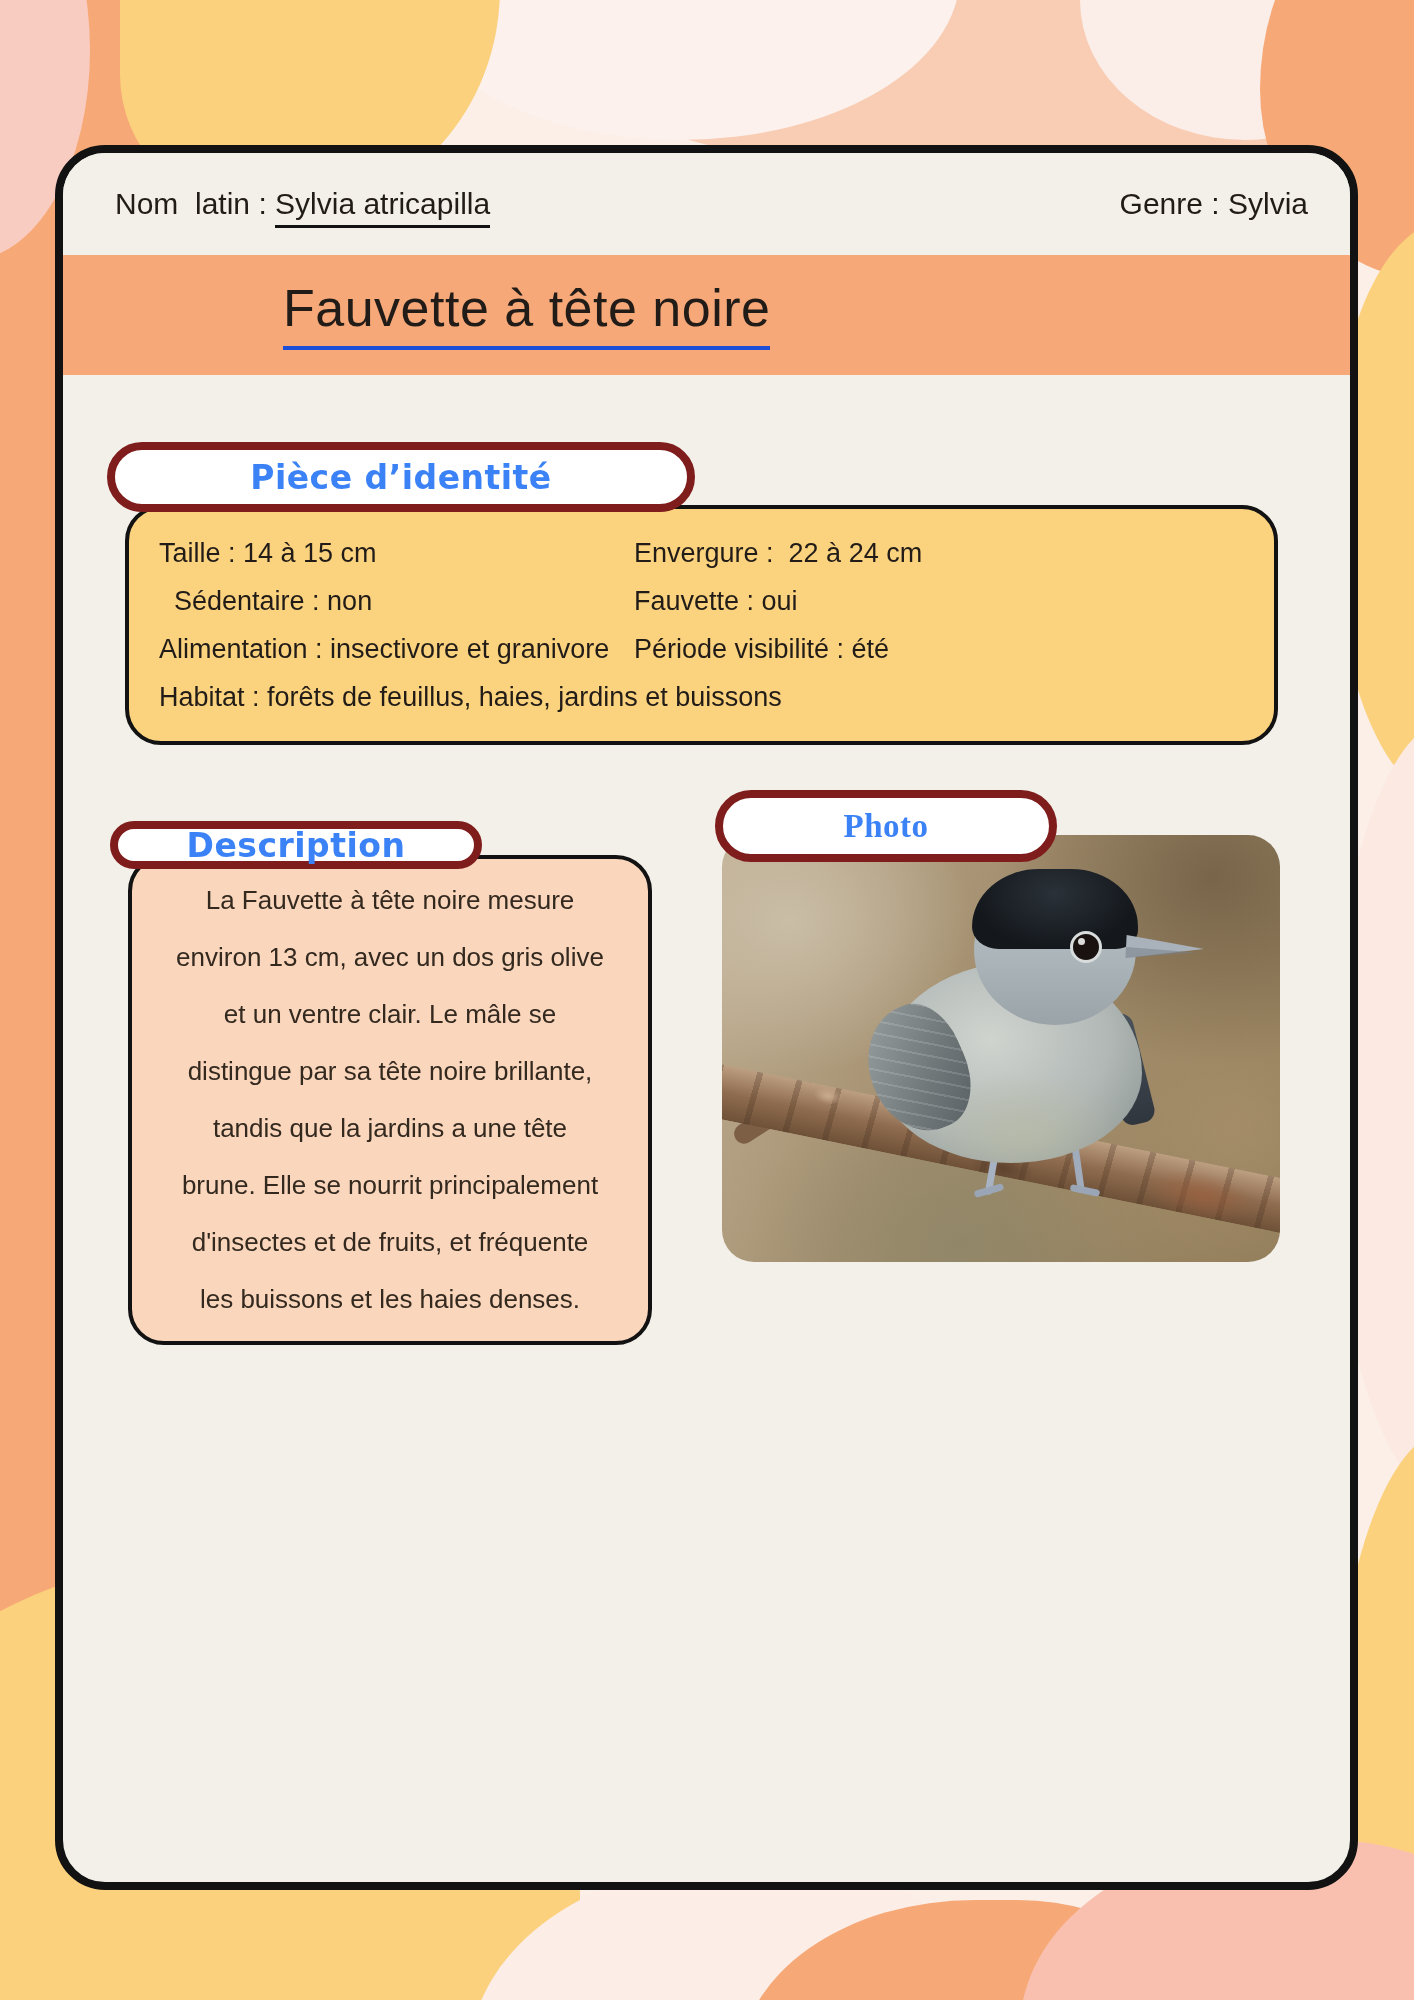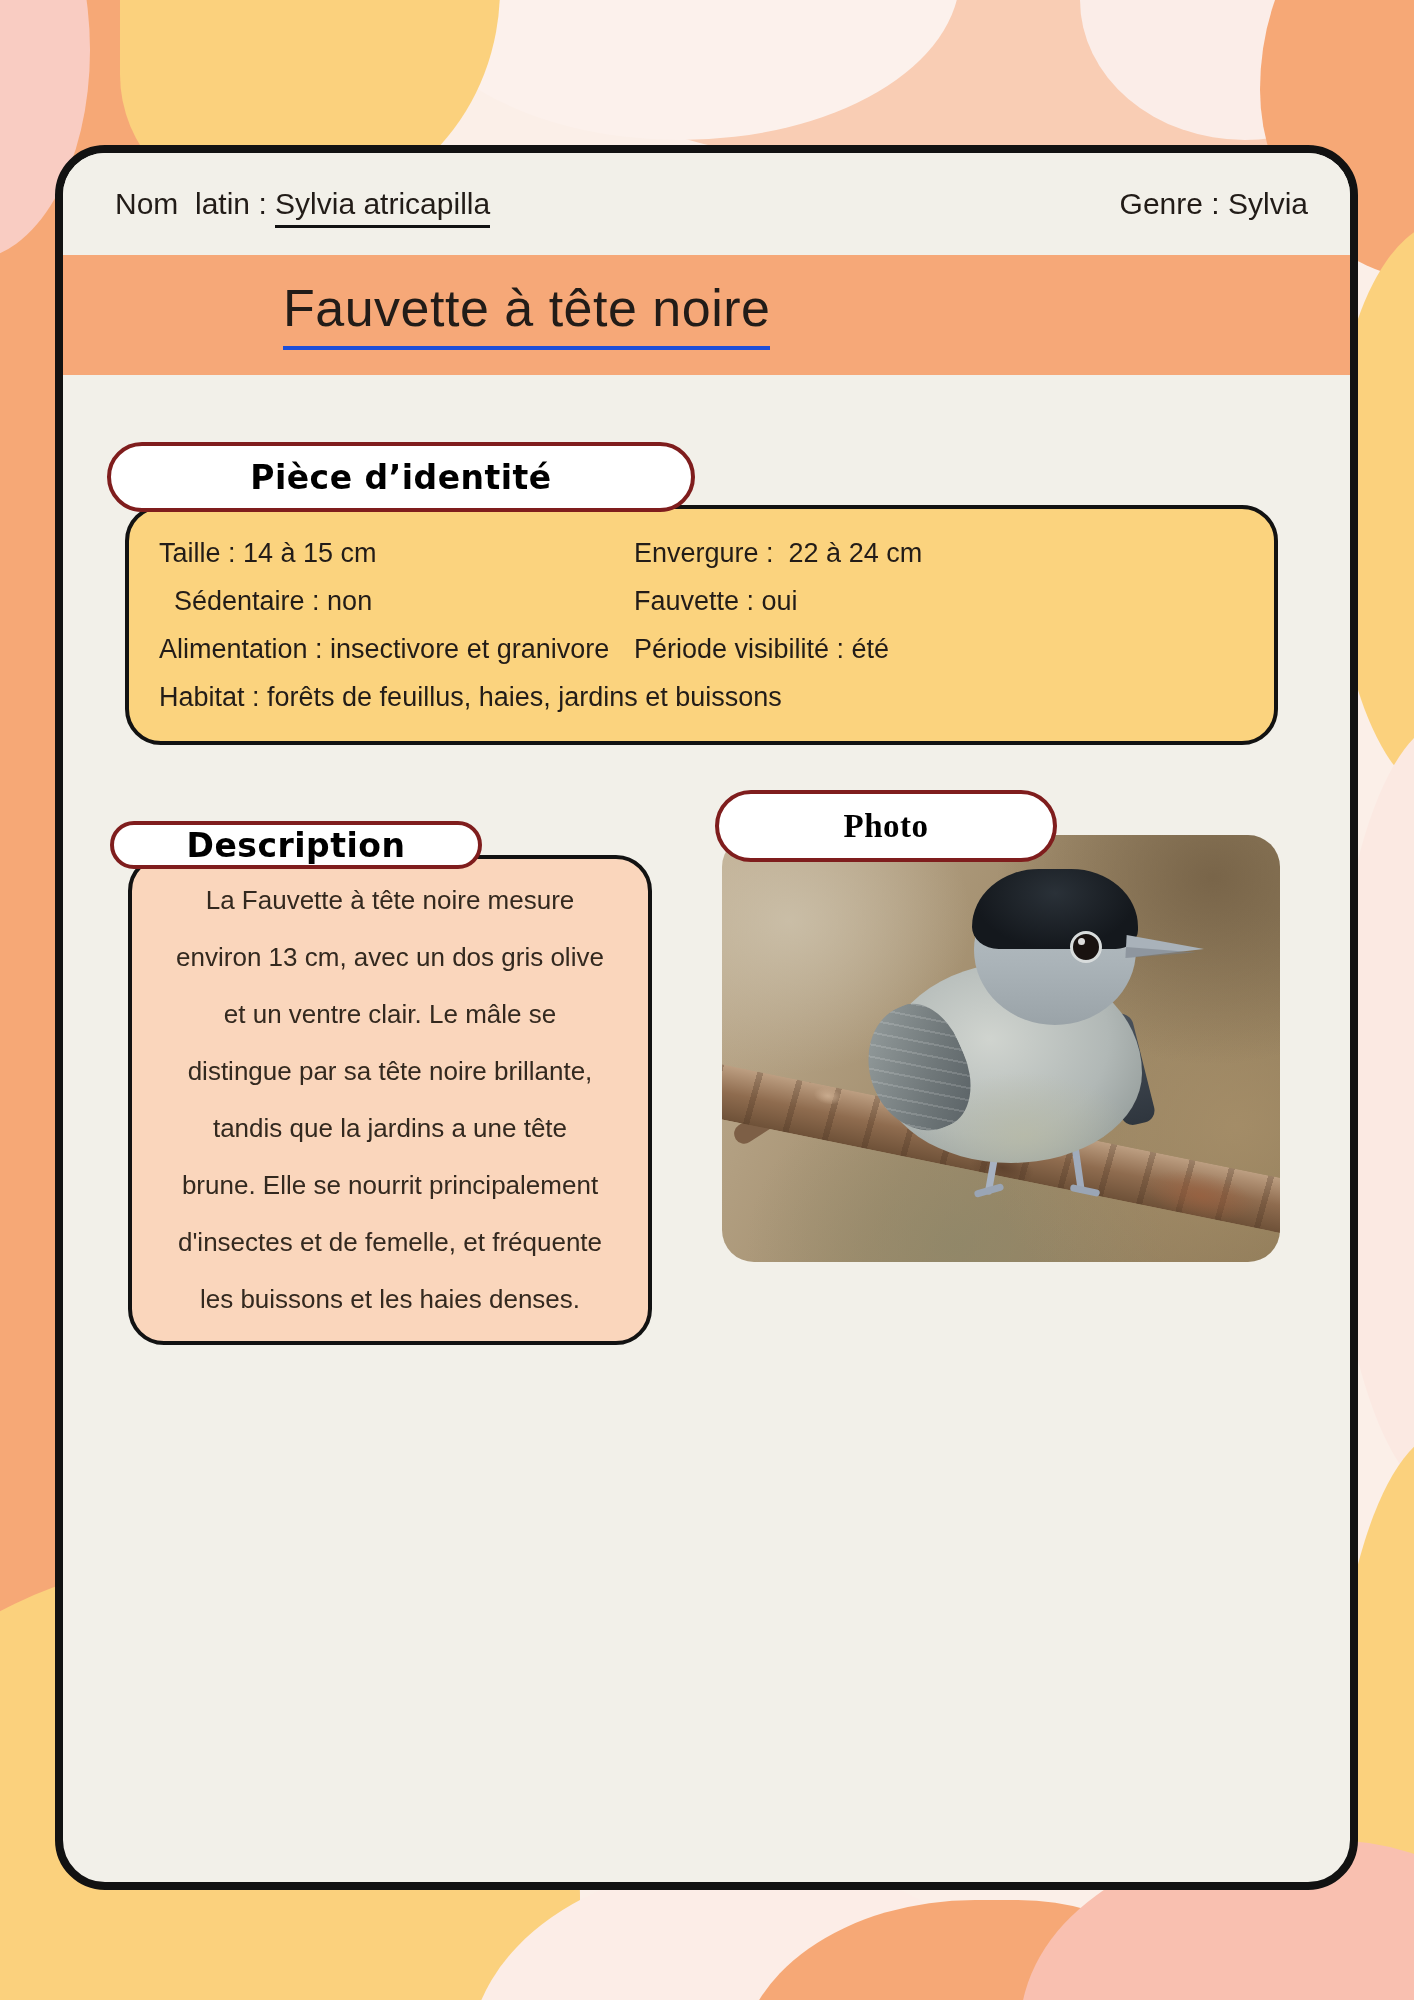--- a/index.html
+++ b/index.html
@@ -43,24 +43,24 @@
     padding-left:220px;box-sizing:border-box;
   }
   .page-title{
     font-size:52px;letter-spacing:.5px;display:inline-block;
     border-bottom:4px solid #1d4ed8;padding-bottom:9px;line-height:1.1;
   }
 
   
   .pill{
     position:absolute;box-sizing:border-box;background:#fff;
-    border:4px solid #7f1d1d;border-radius:999px;
+    border:8px solid #7f1d1d;border-radius:999px;
     display:flex;align-items:center;justify-content:center;
     font-family:"DejaVu Sans", sans-serif;font-weight:bold;
-    font-size:33px;letter-spacing:.5px;z-index:5;color:#000000;
+    font-size:33px;letter-spacing:.5px;z-index:5;color:#3b82f6;
   }
   .pill-identity{left:44px;top:289px;width:588px;height:70px;}
   .pill-desc{left:47px;top:652px;width:372px;height:48px;margin-top:16px;}
   .pill-photo{left:652px;top:637px;width:342px;height:72px;font-family:Liberation Serif, serif;}
 
   
   .id-box{
     position:absolute;left:62px;top:352px;width:1153px;height:240px;
     box-sizing:border-box;background:#FBD37E;border:4px solid #121212;
     border-radius:36px;z-index:3;
@@ -196,21 +196,21 @@
     <span>Description</span>
   </div>
 
   <div class="desc-box">
     <div class="desc-line">La Fauvette à tête noire mesure</div>
     <div class="desc-line">environ 13 cm, avec un dos gris olive</div>
     <div class="desc-line">et un ventre clair. Le mâle se</div>
     <div class="desc-line">distingue par sa tête noire brillante,</div>
     <div class="desc-line">tandis que la jardins a une tête</div>
     <div class="desc-line">brune. Elle se nourrit principalement</div>
-    <div class="desc-line">d'insectes et de femelle, et fréquente</div>
+    <div class="desc-line">d'insectes et de fruits, et fréquente</div>
     <div class="desc-line">les buissons et les haies denses.</div>
   </div>
 
   <div class="pill pill-photo">
     <span>Photo</span>
   </div>
 
   <div class="photo">
     <div class="twig"></div>
     <div class="branch"></div>

